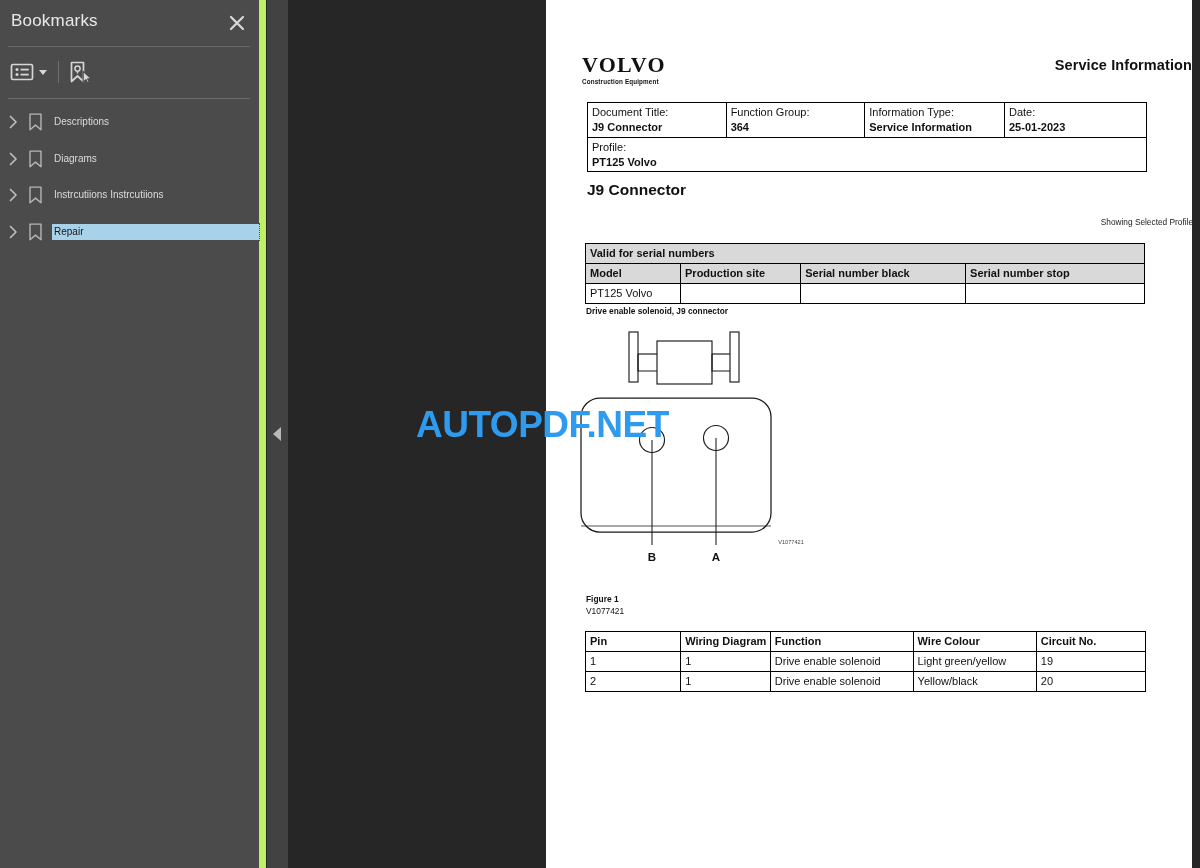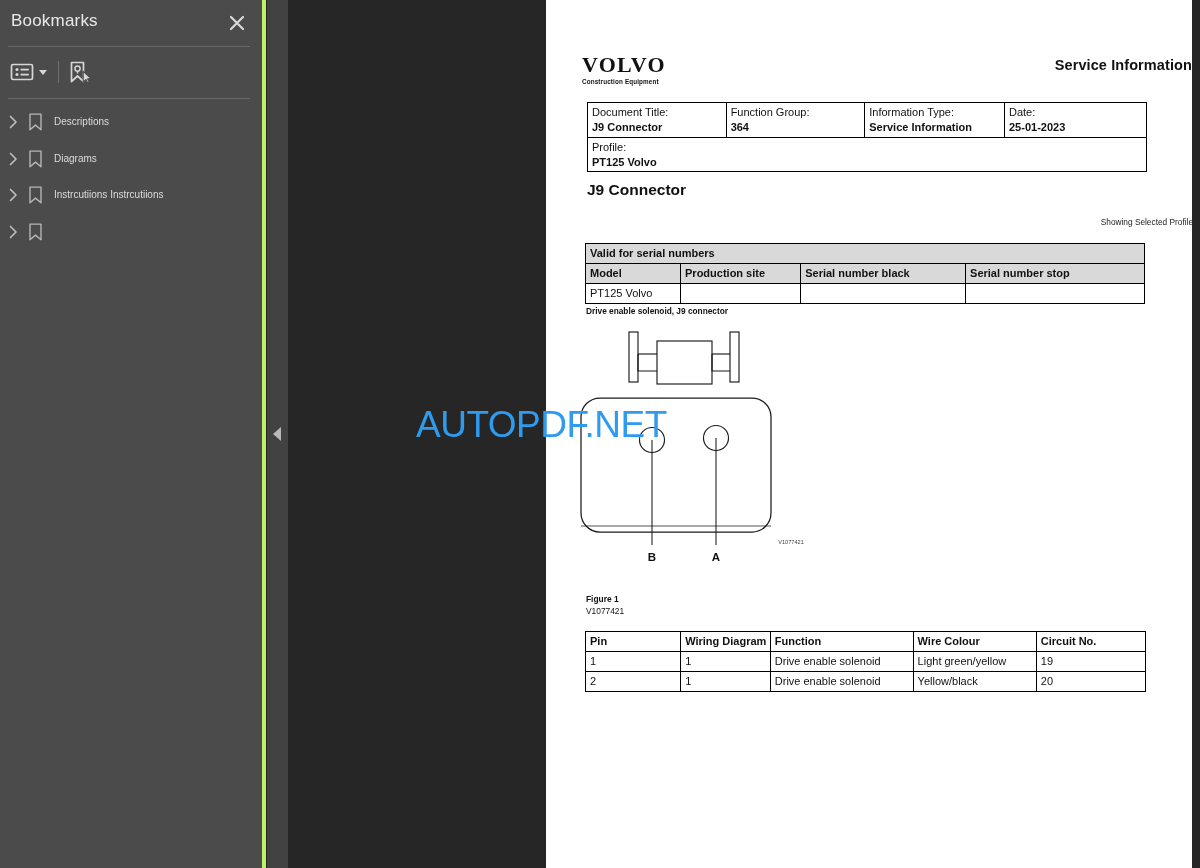--- a/index.html
+++ b/index.html
@@ -14,21 +14,21 @@
     position: relative;
     width: 1200px; height: 868px;
     overflow: hidden;
   }
 
   
   #sidebar {
     position: absolute; left: 0; top: 0;
     width: 266px; height: 868px;
     background: #4b4b4b;
-    border-right: 4px solid #bef264;
+    border-right: 7px solid #bef264;
   }
   #bm-header {
     position: absolute; left: 0; top: 0;
     width: 266px; height: 46px;
   }
   #bm-title {
     position: absolute; left: 11px; top: 11px;
     font-size: 17px; color: #e8e8e8;
     letter-spacing: .2px;
     font-weight: 400;
@@ -226,21 +226,21 @@
 
   #pin-table { left: 39px; top: 631px; width: 561px; }
   #pin-table td { height: 14px; }
   #pin-table tr.hdr td { font-weight: bold; }
 
   
   #watermark {
     position: absolute;
     left: 416px; top: 404px;
     font-size: 37px;
-    font-weight: normal;
+    font-weight: bold;
     color: #2f9bee;
     letter-spacing: -0.5px;
     white-space: nowrap;
     pointer-events: none;
     z-index: 40;
     font-family: "Liberation Sans", sans-serif;
   }
 </style>
 </head>
 <body>
@@ -332,20 +332,21 @@
         <span class="bm-chev">
           <svg width="9" height="14" viewBox="0 0 9 14">
               <path d="M1.5 1.5 L7 7 L1.5 12.5" fill="none" stroke="#bdbdbd" stroke-width="1.7" stroke-linecap="round" stroke-linejoin="round"></path>
             </svg>
         </span>
         <span class="bm-ico">
           <svg width="17" height="19" viewBox="0 0 17 19">
               <path d="M3 1.6 H14 V17.3 L8.5 12.6 L3 17.3 Z" fill="none" stroke="#b5b5b5" stroke-width="1.4" stroke-linejoin="round"></path>
             </svg>
         </span>
+        <span class="bm-label">Repair</span>
       </div>
 
 
 
     </div>
   </div>
 
   <div id="collapse-strip">
     <div id="collapse-arrow"></div>
   </div>

